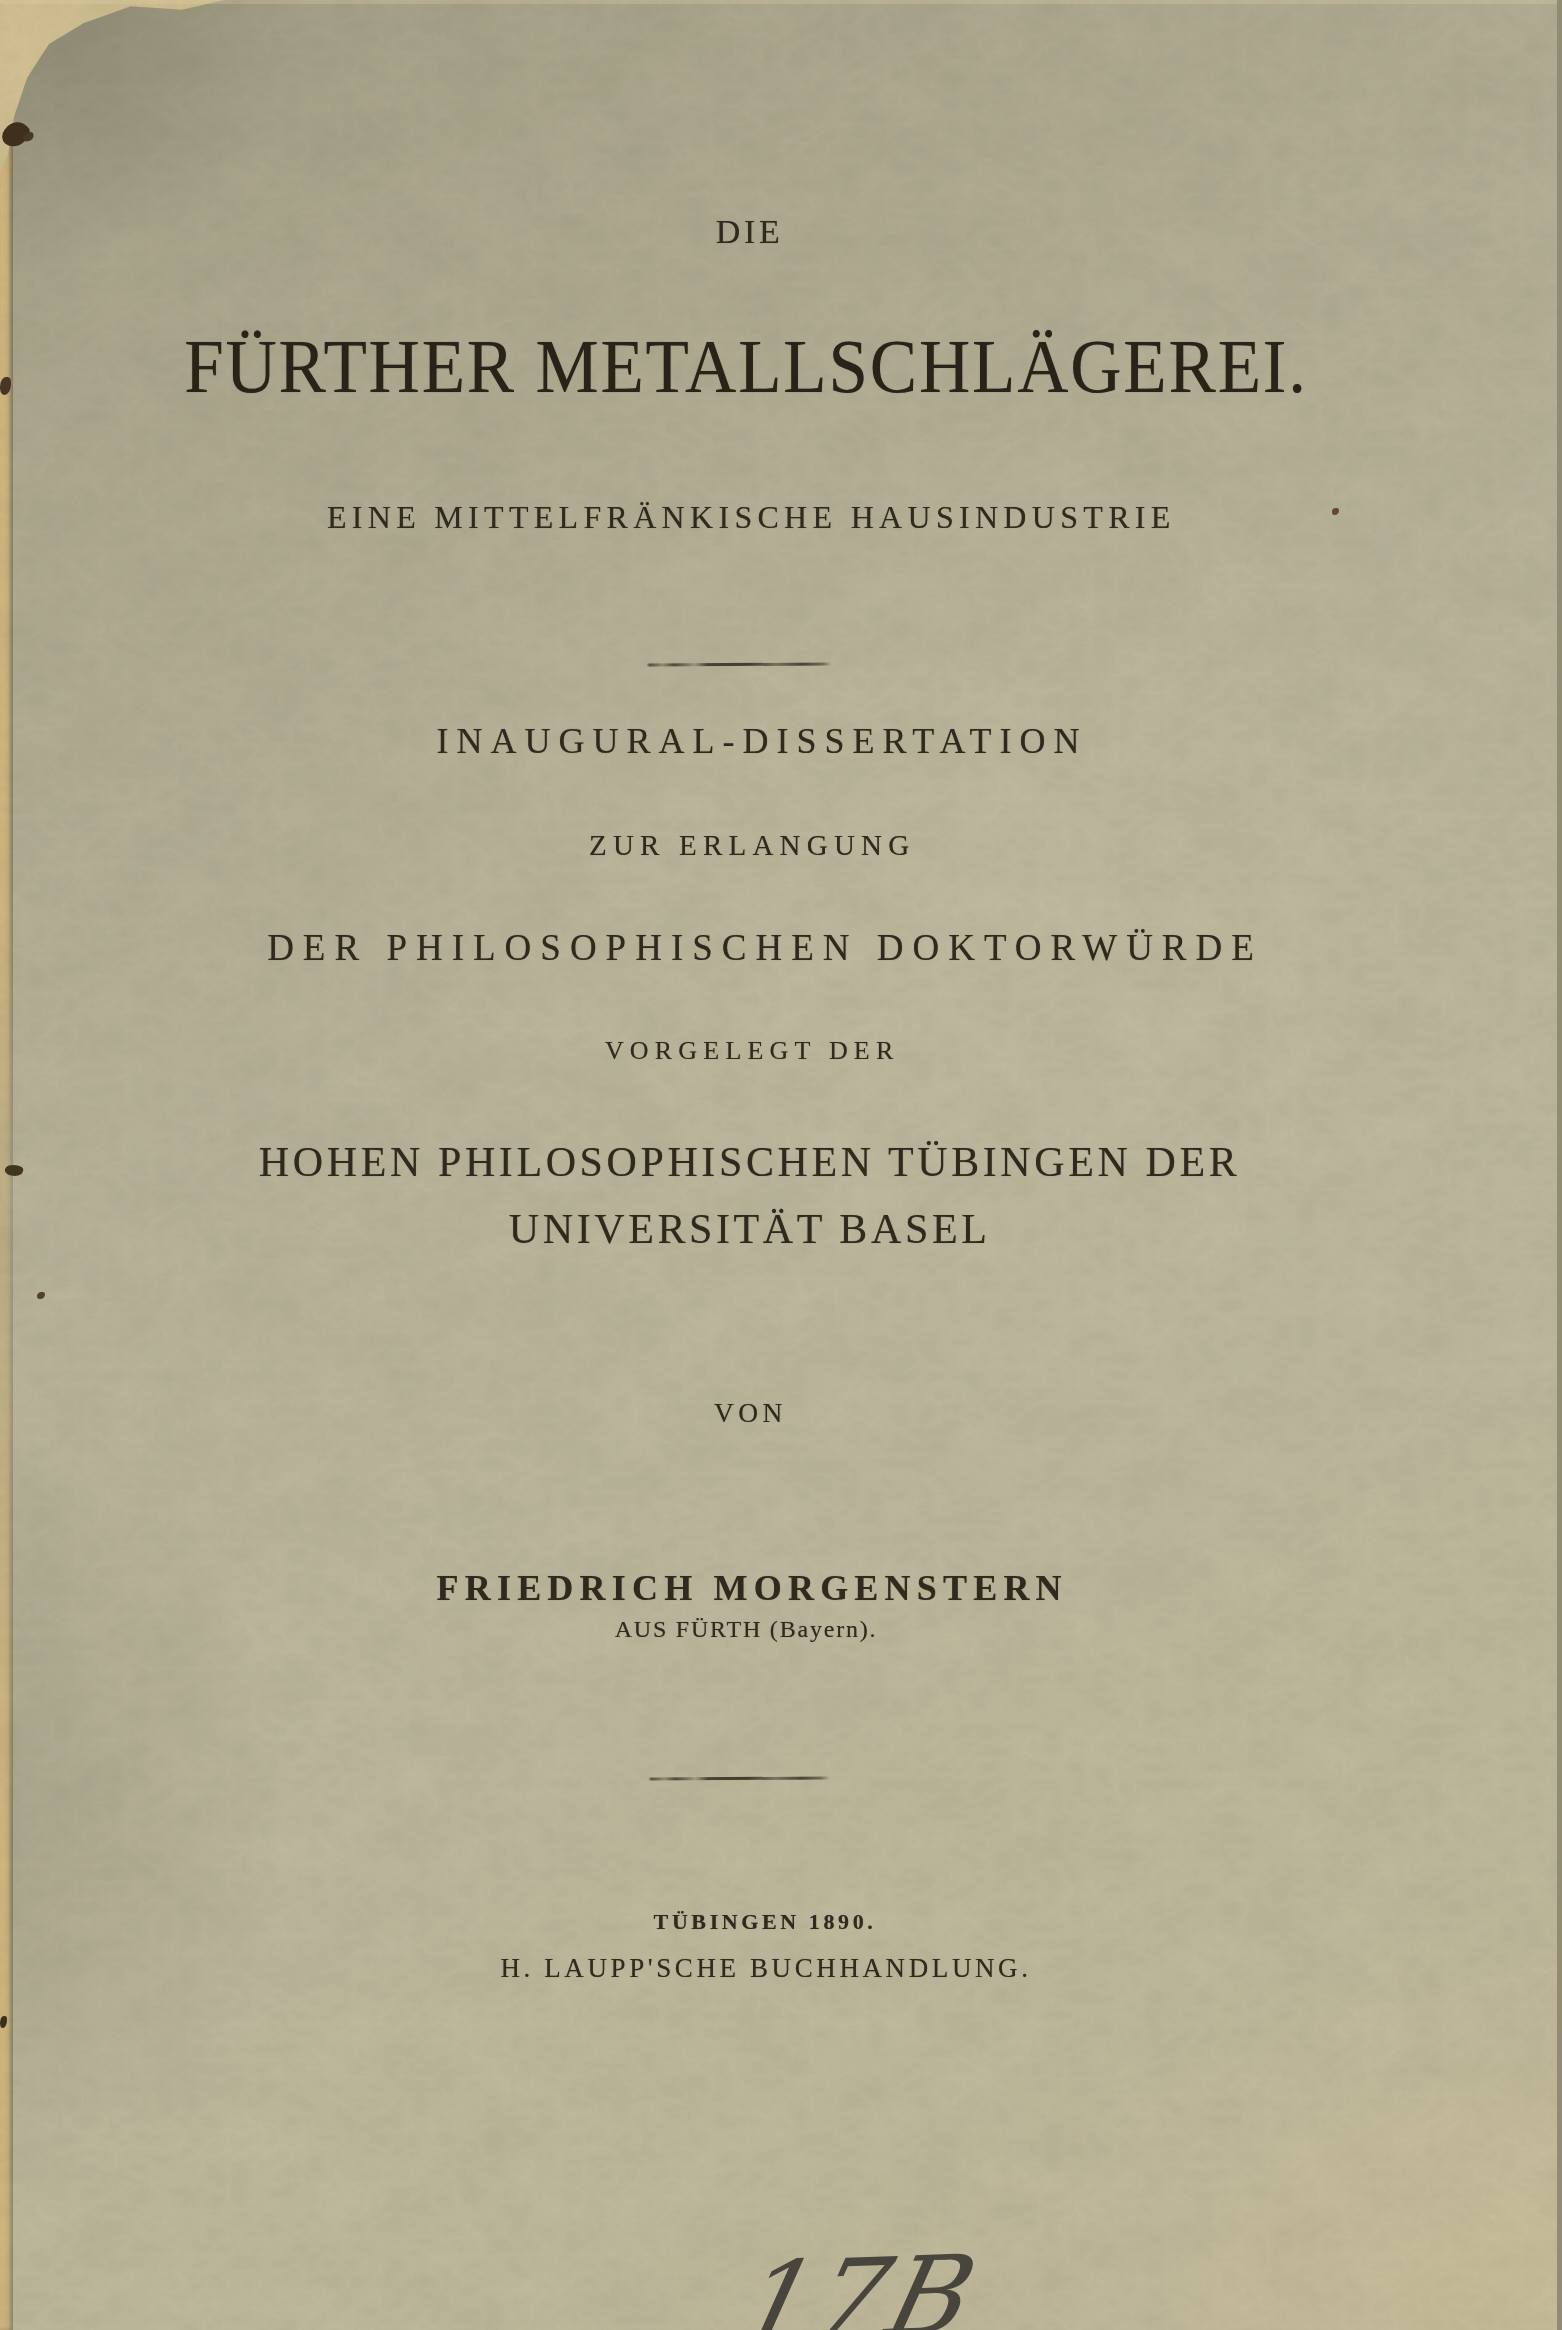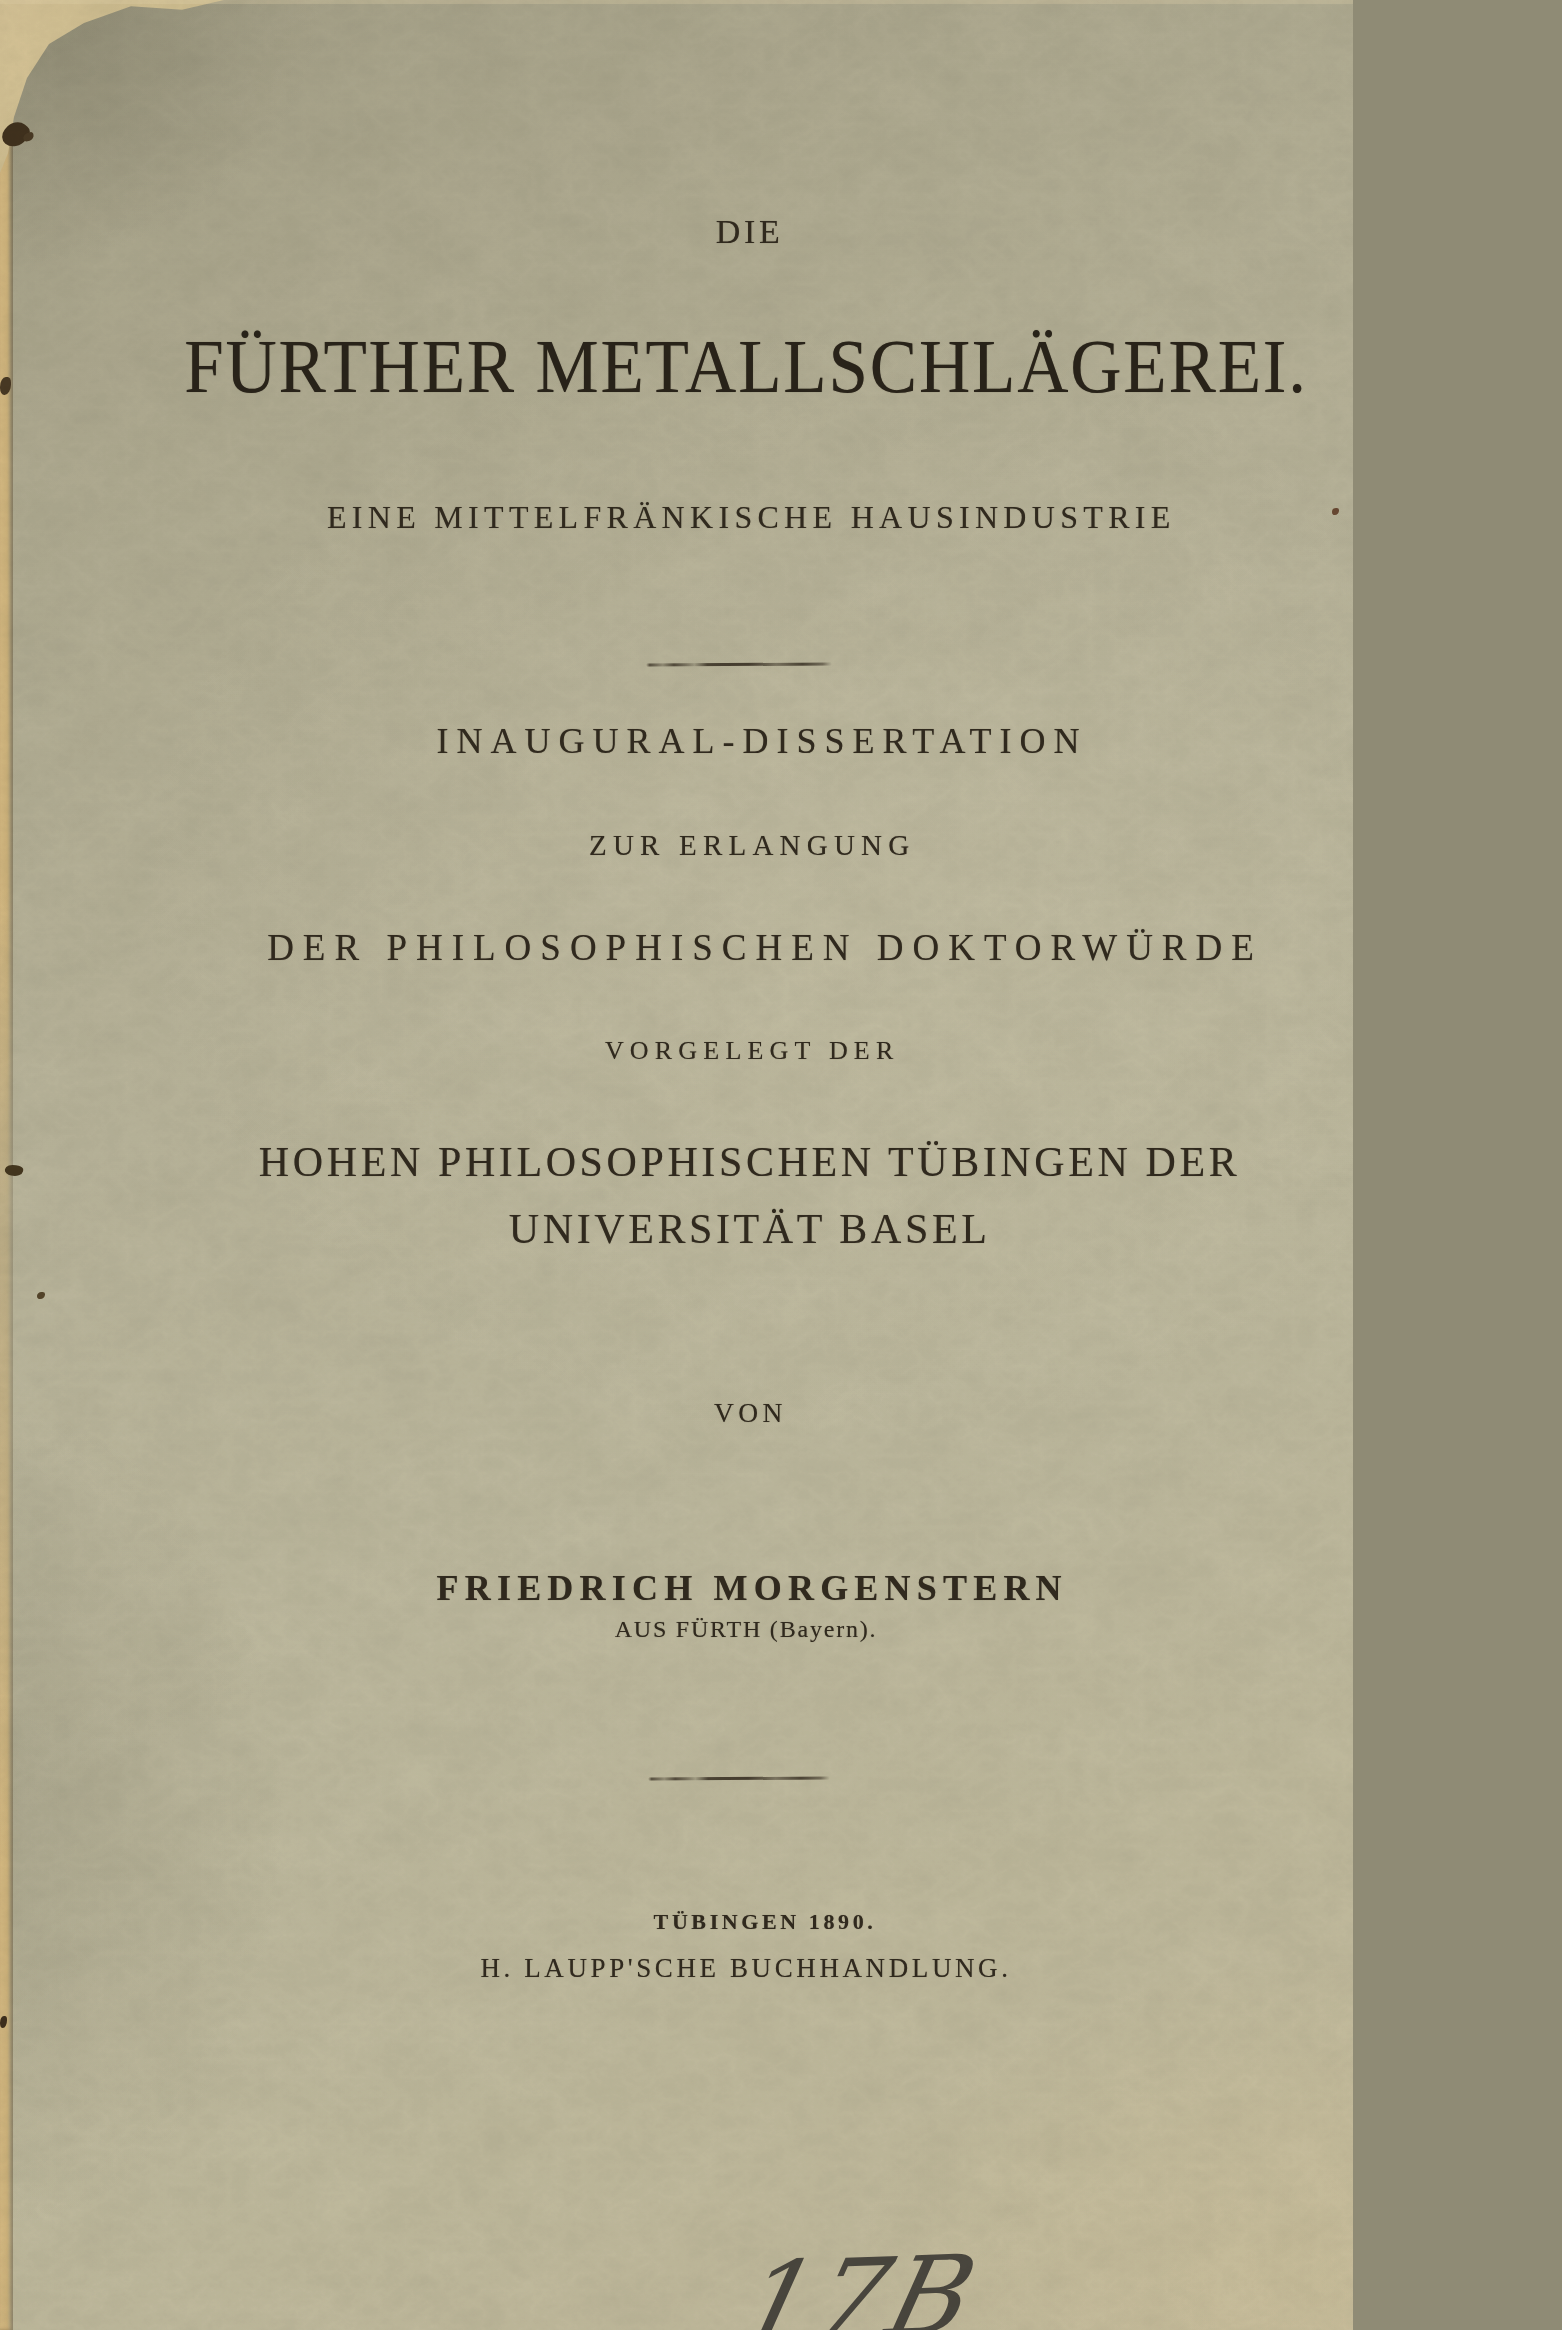--- a/index.html
+++ b/index.html
@@ -1,18 +1,18 @@
 <!DOCTYPE html>
 <html style="--color-paper: #c1bca1; --color-ink: #322b1f; --color-page_edge_tan: #d8bc84; --color-handwriting: #3b3833;font-size:14px"><head>
 <meta charset="utf-8">
 <style>
   html,body{margin:0;padding:0;background:#8f8b75;}
   #page{
     position:relative;
-    width:1353px;height:2330px;
+    width:1557px;height:2330px;
     overflow:hidden;
     font-family:"Liberation Serif", serif;
     background:
       radial-gradient(462px 382px at 0% 0%, rgba(60,58,42,.22), rgba(0,0,0,0) 70%),
       radial-gradient(382px 551px at 0% 78%, rgba(60,58,42,.13), rgba(0,0,0,0) 75%),
       radial-gradient(675px 462px at 98% 98%, rgba(233,212,160,.22), rgba(0,0,0,0) 72%),
       radial-gradient(1021px 817px at 62% 38%, rgba(226,219,189,.18), rgba(0,0,0,0) 70%),
       linear-gradient(155deg,#a7a289 0%,#b3ae94 18%,#bcb79d 40%,var(--color-paper,#c1bca1) 62%,#c3bda0 80%,#c6bd9e 100%);
   }
   .texture{position:absolute;inset:0;mix-blend-mode:multiply;opacity:.5;pointer-events:none;}
@@ -49,21 +49,21 @@
   .l-inaug    {top:742px;font-size:36px;letter-spacing:8px;padding-left:16px;}
   .l-zur      {top:846px;font-size:29px;letter-spacing:6.2px;padding-left:6.2px;}
   .l-doktor   {top:948px;font-size:37px;letter-spacing:9px;padding-left:19px;}
   .l-vorgelegt{top:1052px;font-size:26px;letter-spacing:6.2px;padding-left:6.2px;}
   .l-fak1     {top:1163px;font-size:42px;letter-spacing:3.6px;padding-left:3.6px;}
   .l-fak2     {top:1230px;font-size:42px;letter-spacing:3.6px;padding-left:3.6px;}
   .l-von      {top:1414px;font-size:27.5px;letter-spacing:4.4px;padding-left:4.4px;}
   .l-author   {top:1589px;font-size:36px;letter-spacing:6.2px;padding-left:6.2px;font-weight:700;}
   .l-origin   {top:1630px;font-size:24px;letter-spacing:1.8px;}
   .l-city     {top:1923px;font-size:22px;letter-spacing:3.6px;padding-left:19px;font-weight:700;}
-  .l-publisher{top:1969px;font-size:27px;letter-spacing:3.6px;padding-left:0;}
+  .l-publisher{top:1969px;font-size:27px;letter-spacing:3.6px;padding-left:20px;}
   .divider{
     position:absolute;height:2.7px;border-radius:1.8px;transform:rotate(-.3deg);
     background:linear-gradient(90deg,
       rgba(58,49,36,0) 0, rgba(58,49,36,.75) 2%, rgba(58,49,36,.30) 9%,
       rgba(58,49,36,.80) 15%, rgba(58,49,36,.45) 22%, rgba(58,49,36,.18) 26%,
       rgba(58,49,36,.85) 33%, rgba(58,49,36,.90) 55%, rgba(58,49,36,.50) 70%,
       rgba(58,49,36,.85) 84%, rgba(58,49,36,.55) 95%, rgba(58,49,36,0) 100%);
   }
   .divider-1{left:646px;top:663px;width:186px;}
   .divider-2{left:648px;top:1777px;width:182px;}

